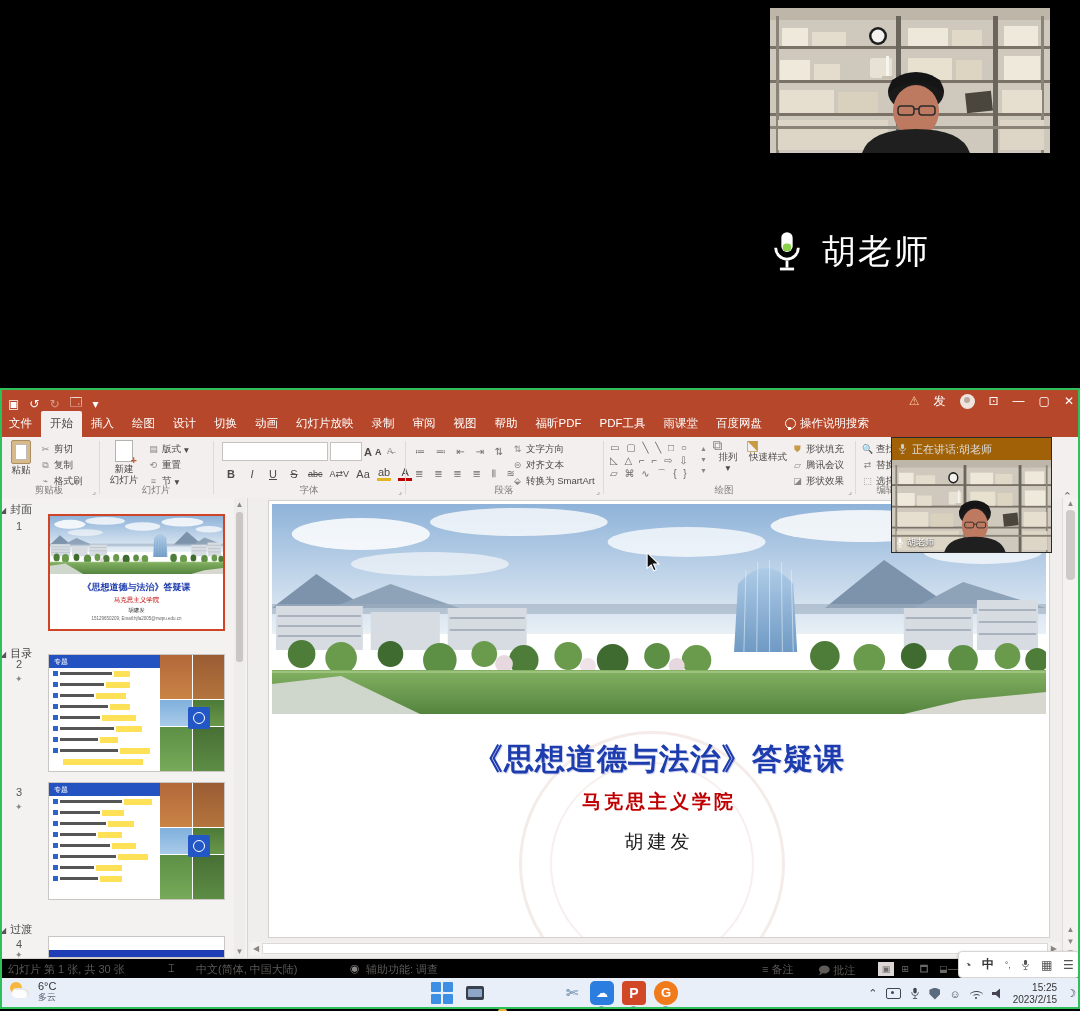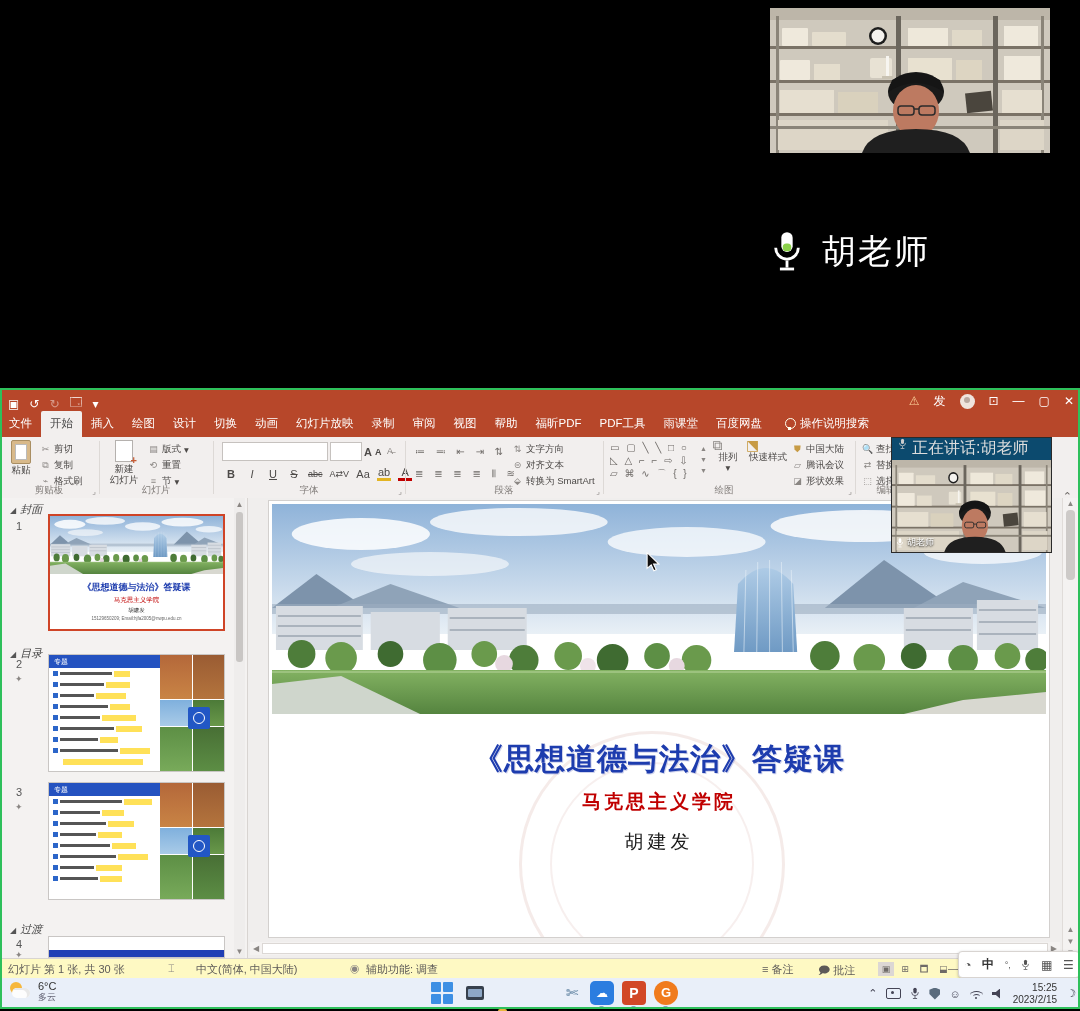--- a/index.html
+++ b/index.html
@@ -40,26 +40,26 @@
   .clip-icon:after{content:"";position:absolute;left:3px;top:3px;width:10px;height:14px;background:#fff;border:1px solid #bbb;}
   .newslide-icon{width:16px;height:20px;margin:0 auto 1px auto;background:#fff;border:1px solid #b5b1ae;position:relative;}
   .newslide-icon:after{content:"+";position:absolute;right:-5px;bottom:-5px;color:#c75b34;font-size:11px;font-weight:bold;}
   .fontbox{position:absolute;top:5px;height:17px;background:#fff;border:1px solid #c6c2bf;}
   .fbtn{display:inline-block;min-width:14px;text-align:center;}
   .launcher{position:absolute;right:2px;bottom:2px;font-size:8px;color:#8a8683;}
   .shape-row{font-size:10px;letter-spacing:2px;color:#6e6a67;line-height:13px;white-space:nowrap;}
   #ribbon-collapse{right:8px;top:100px;color:#6e6a67;font-size:11px;z-index:5;}
   
   #meet-panel{left:891px;top:47px;width:161px;height:116px;z-index:12;border:1px solid #2a2a2a;box-sizing:border-box;background:#111;}
-  #meet-panel .hdr{height:22px;background:#0c4a6e;color:#ddd;font-size:16px;display:flex;gap:5px;padding:0 6px;box-sizing:border-box;}
+  #meet-panel .hdr{height:22px;background:#a16207;color:#ddd;font-size:11px;display:flex;align-items:center;gap:5px;padding:0 6px;box-sizing:border-box;}
   #meet-panel .vid{position:relative;width:159px;height:92px;overflow:hidden;background:#cfc9bd;}
   #meet-panel .nametag{position:absolute;left:4px;bottom:3px;color:#fff;font-size:9px;display:flex;gap:3px;align-items:center;text-shadow:0 1px 2px #000;}
   
   #thumbs{left:0;top:108px;width:248px;height:460px;background:#f4f2f1;overflow:hidden;}
-  .sechdr{position:absolute;left:10px;font-size:11px;color:#444;font-style:italic;}
+  .sechdr{position:absolute;left:0;font-size:11px;color:#444;}
   .sechdr b{font-size:8px;color:#555;margin-right:4px;}
   .thumb-num{position:absolute;left:16px;font-size:11px;color:#555;}
   .thumb-star{position:absolute;left:15px;font-size:9px;color:#8a8683;}
   .thumb{position:absolute;left:48px;width:177px;background:#fff;border:1px solid #c9c6c4;box-sizing:border-box;overflow:hidden;}
   .thumb.sel{border:2px solid #cf4427;}
   .t1-title{color:#1d3cae;font-weight:bold;font-size:9px;text-align:center;margin-top:3px;}
   .t1-dept{color:#c00000;font-size:6.5px;text-align:center;margin-top:2px;}
   .t1-line{color:#333;font-size:5.5px;text-align:center;margin-top:2px;}
   .topic-hdr{height:13px;background:#2452c0;color:#fff;font-size:7px;line-height:13px;padding-left:5px;}
   .lrow{display:flex;align-items:center;gap:2px;height:11px;padding-left:4px;}
@@ -86,21 +86,21 @@
   #slide-dept{position:absolute;left:0;top:288px;width:100%;text-align:center;color:#c00000;font-size:19px;font-weight:bold;letter-spacing:3px;}
   #slide-author{position:absolute;left:0;top:328px;width:100%;text-align:center;color:#1a1a1a;font-size:19px;letter-spacing:4px;}
   #slide-contact{position:absolute;left:0;top:362px;width:100%;text-align:center;color:#222;font-size:15px;}
   
   #v-sb{left:1062px;top:108px;width:15px;height:460px;background:#f4f2f1;border-left:1px solid #e0dcd9;}
   #v-sb .ar{position:absolute;left:0;width:15px;text-align:center;font-size:8px;color:#8a8683;}
   #v-sb .th{position:absolute;left:3px;top:12px;width:9px;height:70px;background:#cdcac8;border-radius:4px;}
   #h-sb{left:250px;top:552px;width:810px;height:13px;background:#f4f2f1;display:flex;align-items:center;justify-content:space-between;font-size:8px;color:#8a8683;padding:0 3px;box-sizing:border-box;}
   #h-sb .tr{flex:1;height:9px;margin:0 3px;background:#fff;border:1px solid #dcd8d5;}
   
-  #statusbar{left:0;top:568px;width:1080px;height:20px;background:#fef9c3;border-top:1px solid #d8d4d1;font-size:11px;color:#5d5a58;}
+  #statusbar{left:0;top:568px;width:1080px;height:20px;background:#000000;border-top:1px solid #d8d4d1;font-size:11px;color:#5d5a58;}
   #statusbar .it{position:absolute;top:3px;white-space:nowrap;}
   .viewbox{display:inline-block;width:16px;height:14px;text-align:center;font-size:9px;line-height:14px;color:#6e6a67;}
   .viewbox.sel{background:#dcd7d4;}
   
   #ime{left:958px;top:561px;width:120px;height:25px;background:#fff;border:1px solid #d8d4d1;border-radius:4px;box-shadow:0 1px 3px rgba(0,0,0,.25);z-index:16;display:flex;align-items:center;justify-content:space-around;font-size:12px;color:#555;}
   #ime .zh{font-weight:bold;color:#333;}
   
   #taskbar{left:0;top:978px;width:1080px;height:31px;background:#e9eff9;z-index:30;}
   #weather{position:absolute;left:8px;top:2px;display:flex;gap:6px;align-items:center;}
   #weather .wicon{width:24px;height:20px;position:relative;}
@@ -424,21 +424,21 @@
     <div class="bigbtn" style="left:712px;width:32px;">
       <span class="micon" style="font-size:14px;display:block;">⧉</span>
       <span>排列</span><br>▾
     </div>
     <div class="bigbtn" style="left:746px;width:44px;">
       <span class="micon" style="font-size:14px;display:block;color:#c79b45;">⬔</span>
       <span>快速样式</span>
     </div>
     <div class="smallrow" style="left:792px;top:5px;">
         <span class="micon" style="color:#c79b45;">⛊</span>
-        <span>中国大陆</span>
+        <span>形状填充</span>
       </div>
     <div class="smallrow" style="left:792px;top:21px;">
         <span class="micon">▱</span>
         <span>腾讯会议</span>
       </div>
     <div class="smallrow" style="left:792px;top:37px;">
         <span class="micon">◪</span>
         <span>形状效果</span>
       </div>
     <div class="abs" style="left:604px;width:250px;height:100%;">

